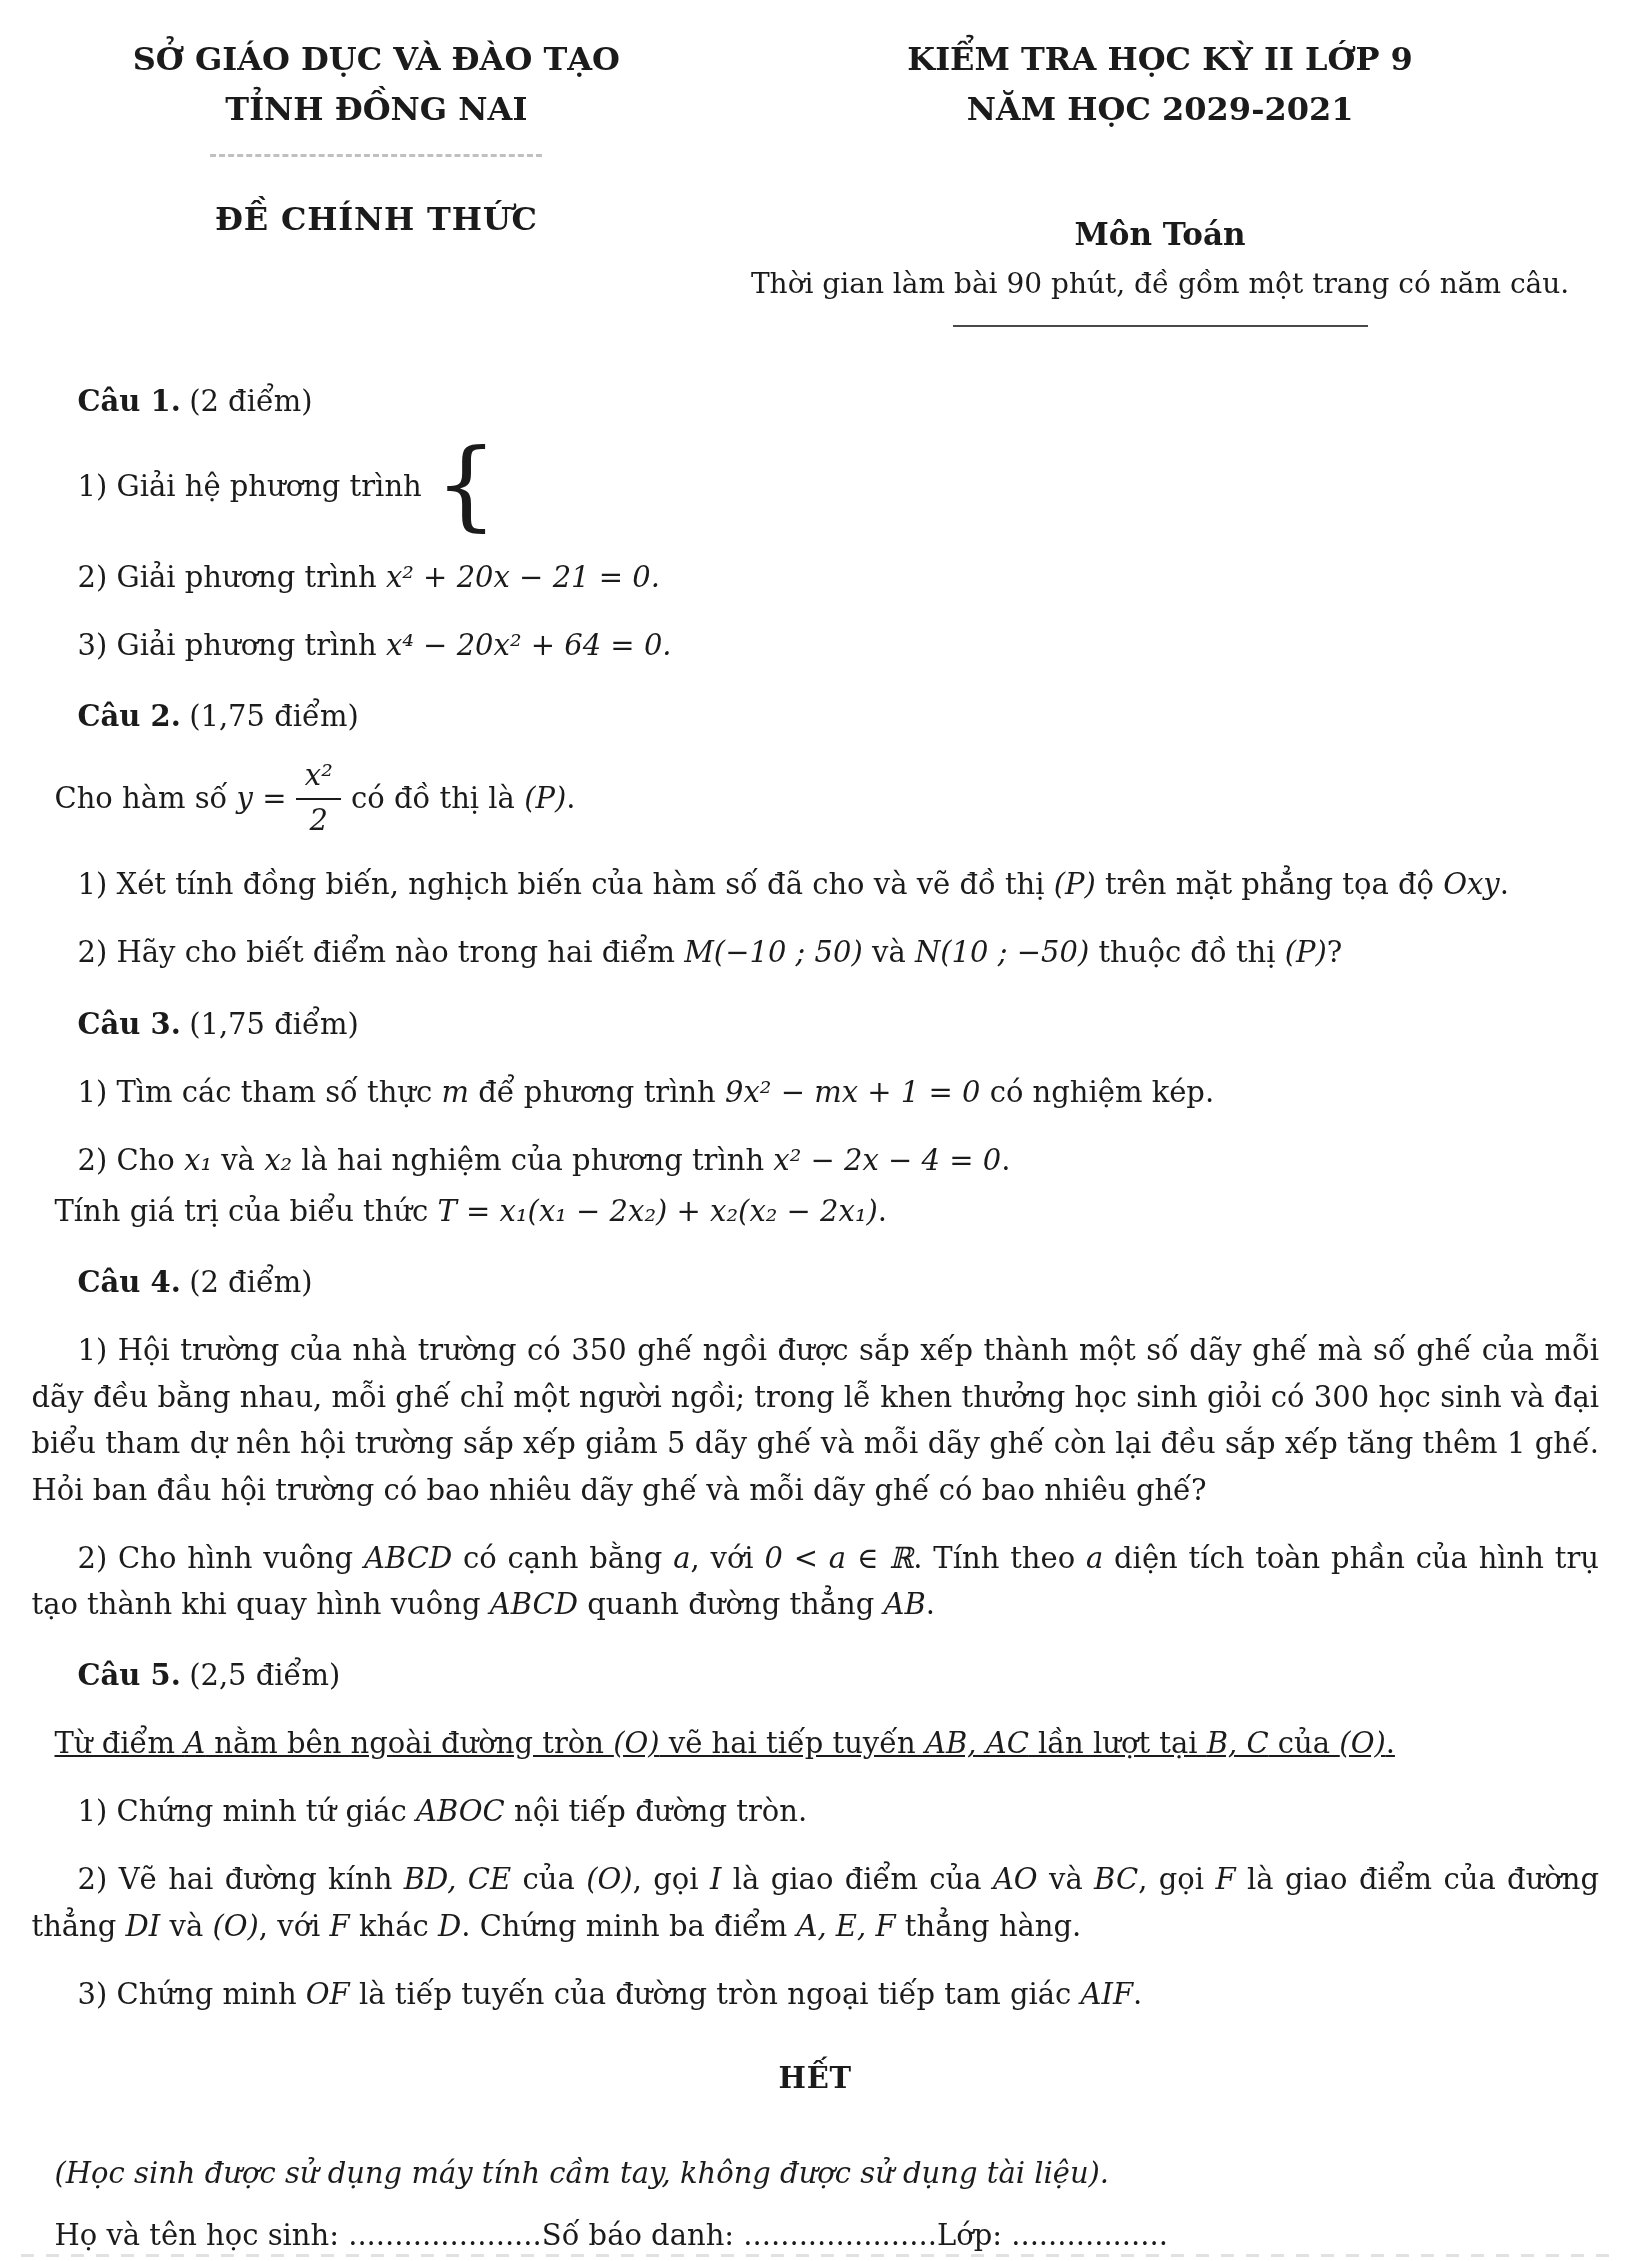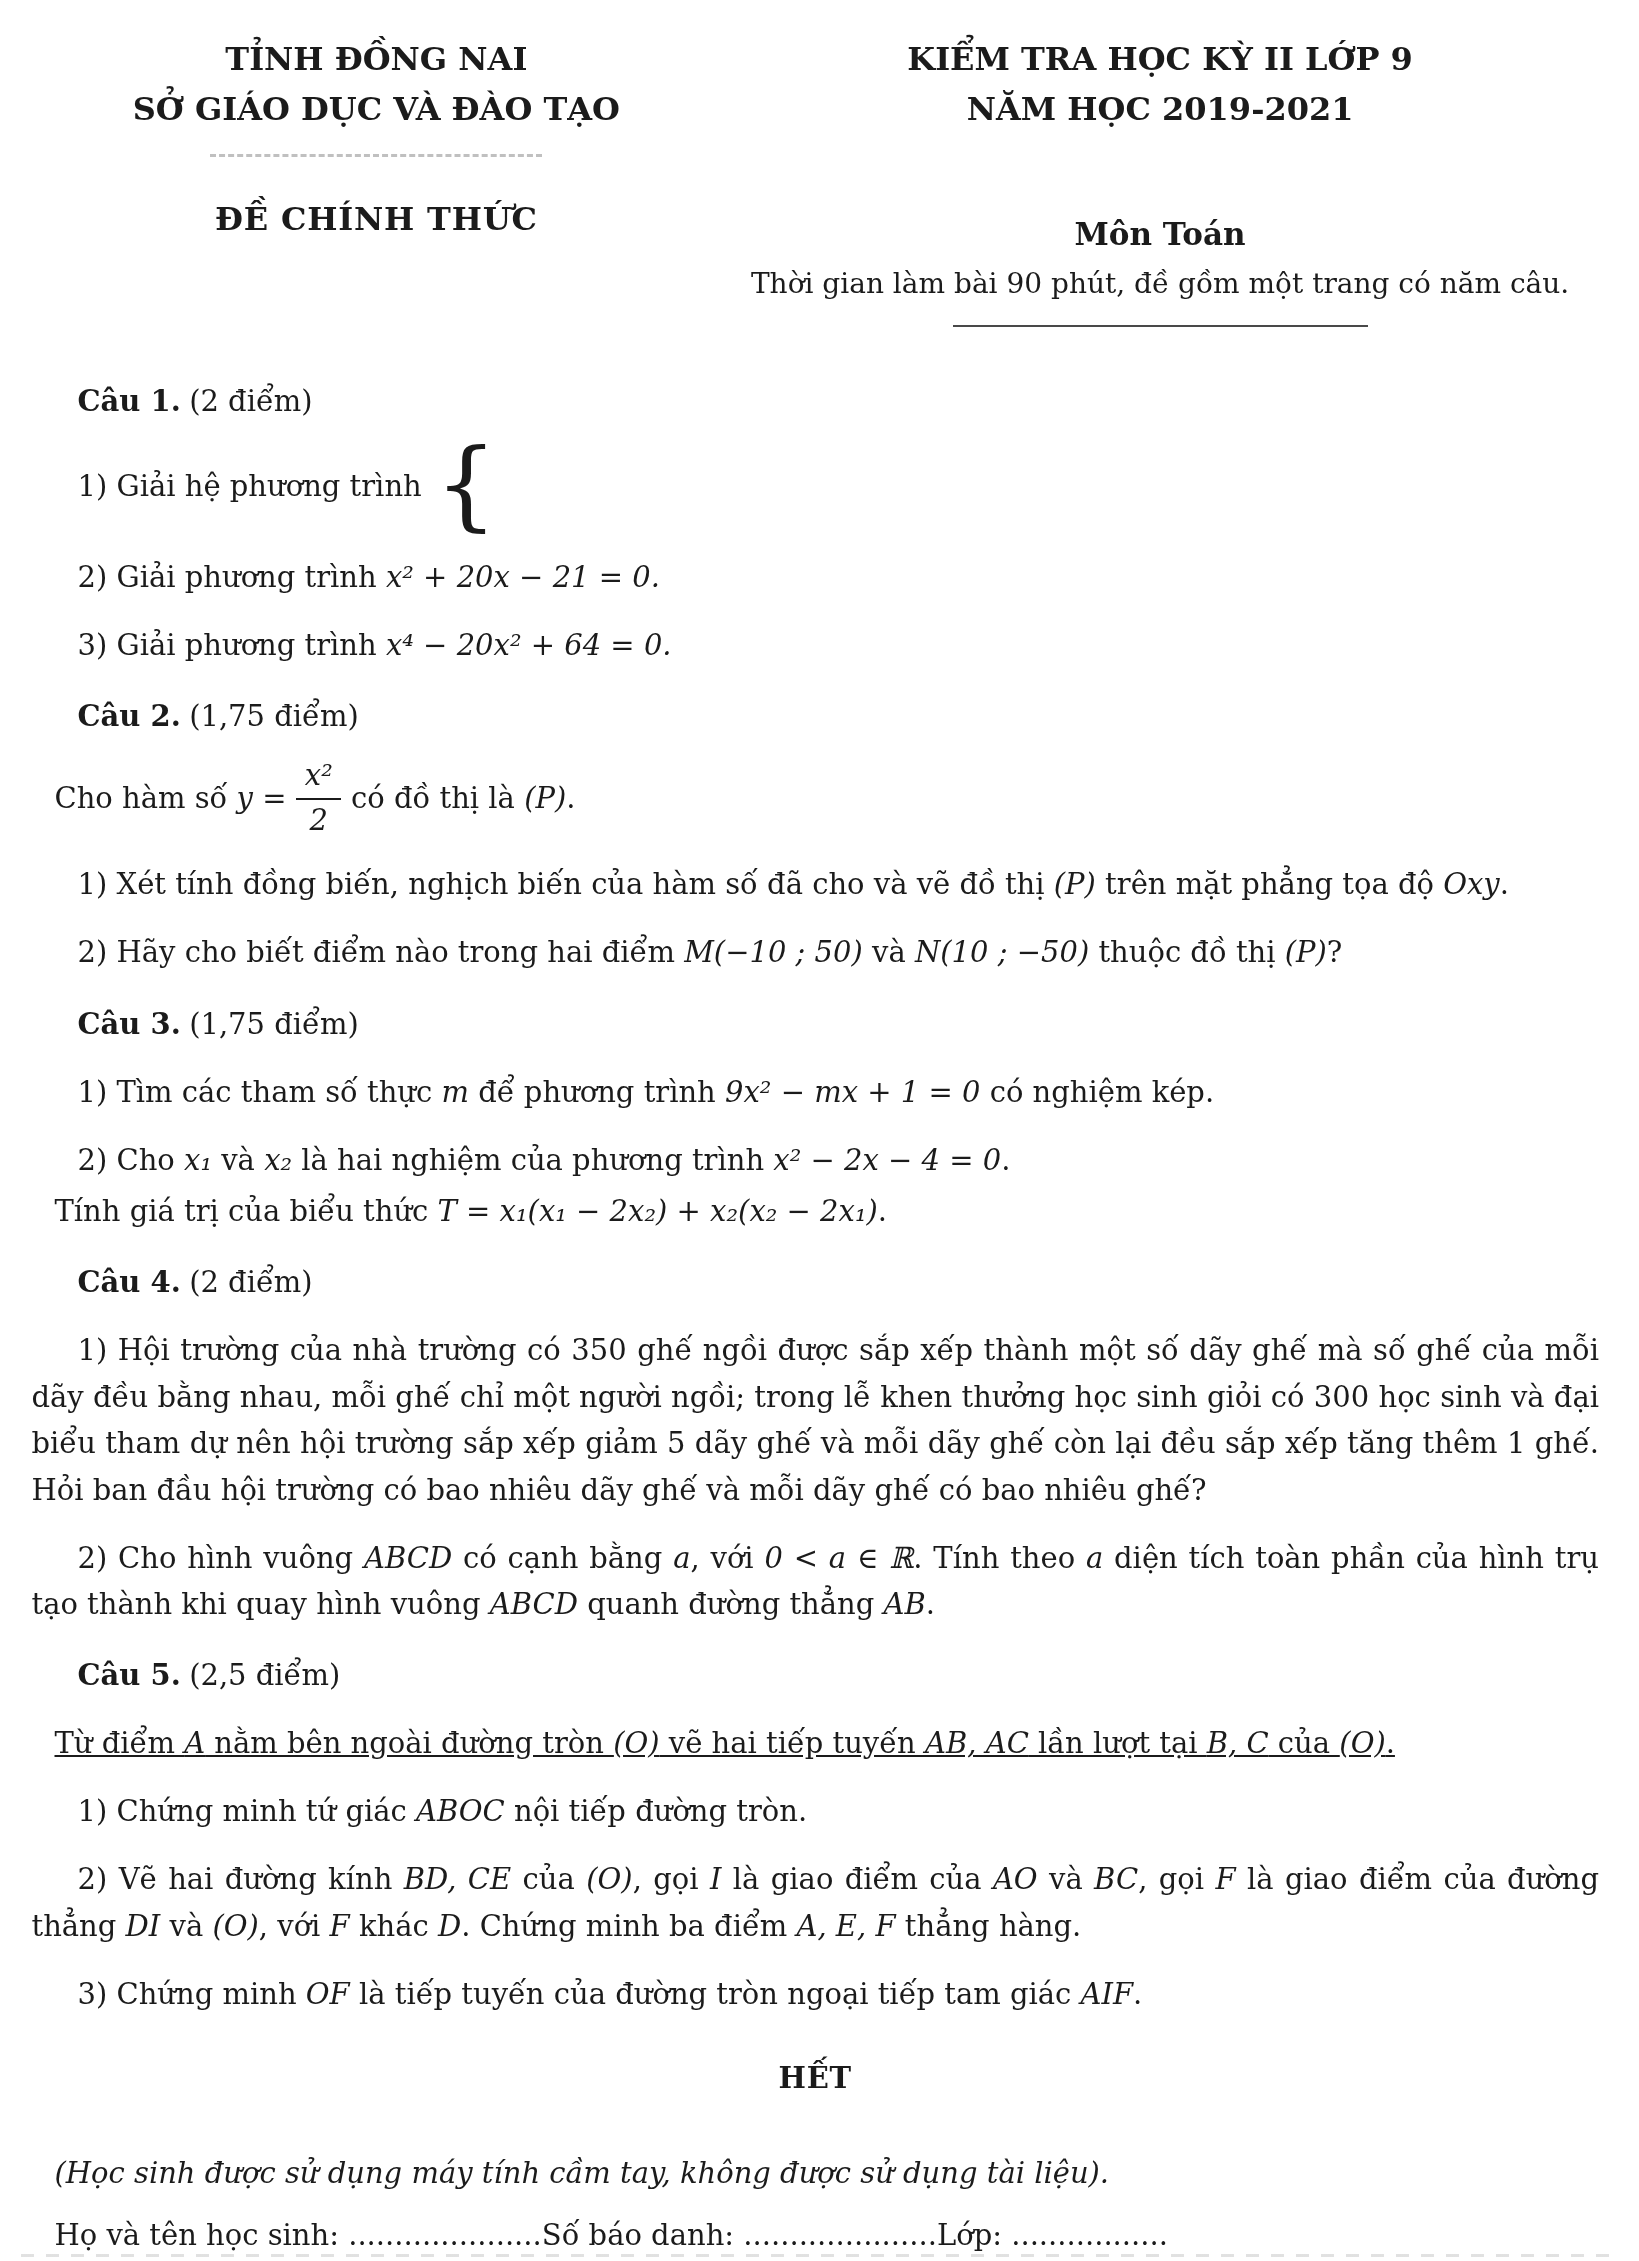--- a/index.html
+++ b/index.html
@@ -61,28 +61,28 @@
     opacity: .35;
   }
 </style>
 </head>
 <body>
 
 <div class="page">
 
   <div class="header">
     <div class="header-left">
+      <div class="h-bold">SỞ GIÁO DỤC VÀ ĐÀO TẠO</div>
       <div class="h-bold">TỈNH ĐỒNG NAI</div>
-      <div class="h-bold">SỞ GIÁO DỤC VÀ ĐÀO TẠO</div>
       <div class="dashed-rule"></div>
       <div class="h-bold exam-label">ĐỀ CHÍNH THỨC</div>
     </div>
     <div class="header-right">
       <div class="h-bold">KIỂM TRA HỌC KỲ II LỚP 9</div>
-      <div class="h-bold">NĂM HỌC 2019-2021</div>
+      <div class="h-bold">NĂM HỌC 2029-2021</div>
       <div class="subject h-bold">Môn Toán</div>
       <div class="duration">Thời gian làm bài 90 phút, đề gồm một trang có năm câu.</div>
       <div class="solid-rule"></div>
     </div>
   </div>
 
   <div class="content">
 
     <div class="q-title">
       <span class="t">Câu 1.</span><span class="p">(2 điểm)</span>

